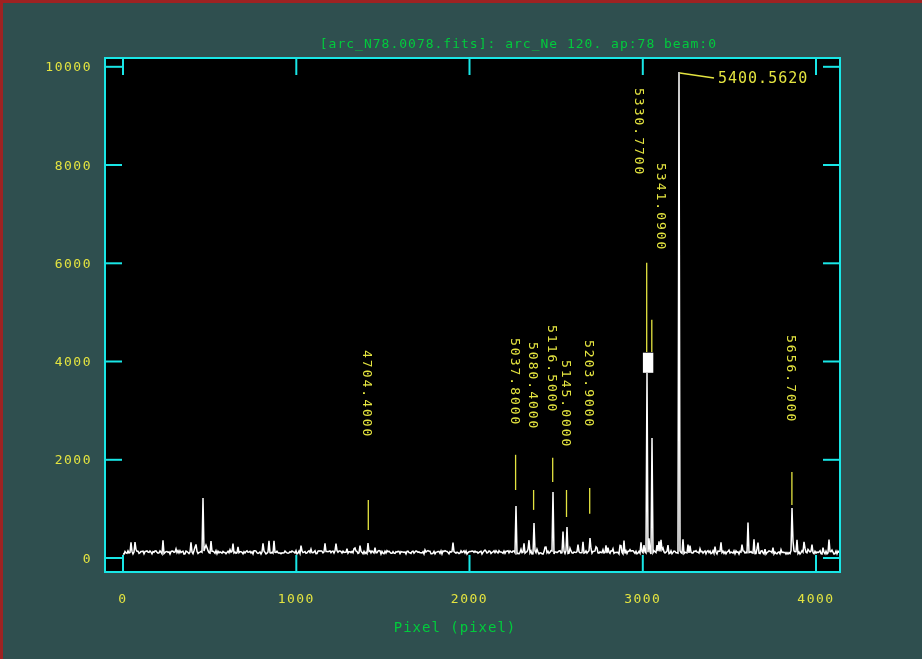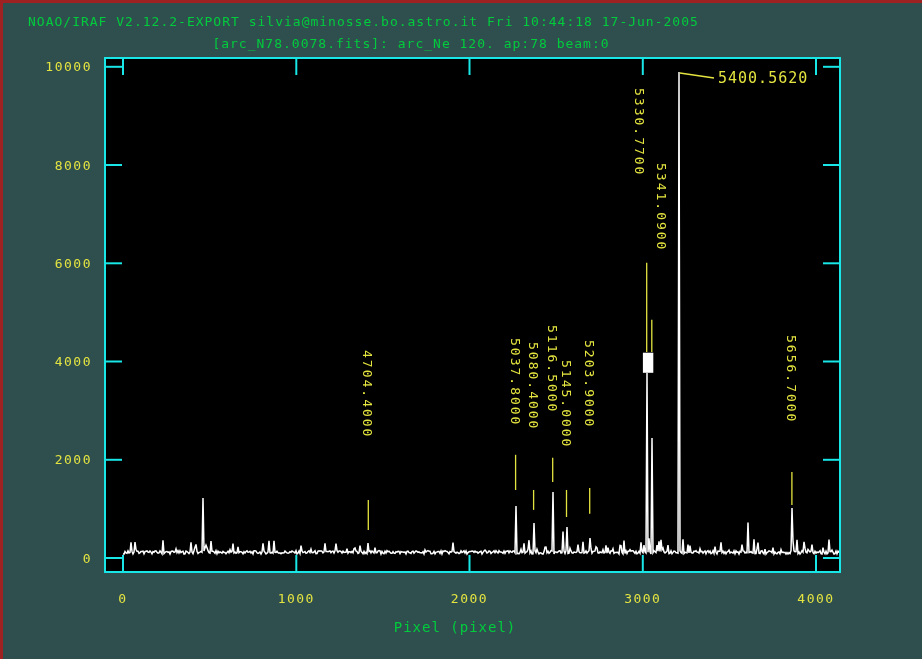--- a/index.html
+++ b/index.html
@@ -14,42 +14,41 @@
   .border-top{left:0;top:0;width:922px;height:3px;}
   .border-left{left:0;top:0;width:3px;height:659px;}
   .hdr{
     position:absolute;
     color:#00CC3C;
     font-size:13px;
     letter-spacing:1px;
     white-space:pre;
   }
   .hdr1{left:28px;top:14px;}
-  .hdr2{left:105px;top:36px;width:612px;text-align:center;}
+  .hdr2{left:105px;top:36px;width:612px;text-align:right;}
   #plot{position:absolute;left:0;top:0;}
   .ticklbl{font-family:"DejaVu Sans Mono","Liberation Mono",monospace;font-size:13px;letter-spacing:1.5px;}
   .flbl{font-family:"DejaVu Sans Mono","Liberation Mono",monospace;font-size:13px;letter-spacing:2px;}
   .flbl-h{font-family:"DejaVu Sans Mono","Liberation Mono",monospace;font-size:15px;letter-spacing:1px;}
   .xaxis-title{
     position:absolute;
     left:105px;top:619px;width:700px;
     text-align:center;
     color:#00CC3C;
     font-size:14px;
     letter-spacing:1px;
   }
 </style>
 </head>
 <body>
 
 <div class="window">
   <div class="border-strip border-top"></div>
   <div class="border-strip border-left"></div>
 
-  <div class="hdr hdr1">NOAO/IRAF V2.12.2-EXPORT silvia@minosse.bo.astro.it Fri 10:44:18 17-Jun-2005</div>
   <div class="hdr hdr2">[arc_N78.0078.fits]: arc_Ne 120. ap:78 beam:0</div>
 
   <svg id="plot" width="922" height="659" viewBox="0 0 922 659">
       <rect x="105" y="58" width="735" height="514" fill="#000000"></rect>
       <polyline points="123,553.7 124,554.1 125,551.6 126,553.0 127,553.4 128,550.9 129,553.1 130,552.6 131,542.4 132,551.4 133,554.0 134,552.1 135,542.0 136,549.6 137,551.3 138,551.2 139,553.4 140,552.6 141,551.4 142,551.4 143,551.1 144,553.8 145,551.6 146,551.2 147,550.9 148,552.0 149,552.4 150,551.0 151,552.1 152,553.8 153,551.6 154,552.3 155,551.0 156,550.8 157,552.3 158,553.2 159,552.9 160,550.9 161,552.2 162,553.8 163,540.2 164,553.5 165,552.5 166,551.6 167,551.5 168,552.3 169,551.8 170,554.0 171,551.6 172,551.1 173,551.3 174,552.4 175,551.9 176,548.9 177,552.7 178,550.7 179,552.9 180,550.7 181,552.5 182,551.7 183,551.2 184,554.1 185,553.8 186,551.0 187,551.6 188,552.5 189,553.6 190,552.0 191,542.4 192,552.1 193,553.7 194,550.7 195,547.3 196,544.4 197,551.3 198,553.5 199,552.5 200,552.1 201,551.5 202,552.3 203,498.0 204,551.1 205,547.9 206,545.2 207,547.7 208,550.7 209,552.6 210,553.1 211,541.0 212,551.3 213,551.3 214,552.0 215,553.3 216,550.7 217,553.7 218,551.1 219,552.8 220,551.9 221,552.4 222,553.1 223,551.5 224,552.4 225,552.4 226,553.8 227,552.4 228,551.2 229,552.7 230,549.6 231,552.1 232,551.6 233,543.7 234,552.9 235,552.0 236,553.3 237,552.7 238,547.0 239,552.7 240,551.8 241,551.7 242,552.4 243,553.7 244,551.6 245,552.9 246,551.5 247,550.8 248,552.2 249,552.1 250,551.4 251,553.0 252,551.8 253,553.9 254,550.7 255,550.8 256,551.1 257,552.8 258,553.4 259,552.9 260,552.0 261,554.0 262,552.0 263,543.4 264,550.9 265,552.4 266,554.0 267,553.2 268,551.9 269,540.7 270,552.7 271,553.2 272,552.2 273,553.1 274,540.9 275,552.4 276,552.5 277,551.3 278,552.6 279,553.2 280,552.8 281,553.7 282,552.9 283,553.1 284,552.8 285,551.1 286,552.2 287,552.9 288,553.3 289,552.8 290,551.7 291,552.3 292,551.0 293,551.6 294,552.1 295,553.0 296,550.7 297,554.0 298,553.1 299,551.0 300,553.5 301,545.6 302,551.0 303,552.5 304,552.1 305,551.6 306,553.3 307,552.9 308,551.6 309,550.8 310,552.5 311,549.2 312,552.6 313,552.8 314,551.9 315,550.8 316,553.7 317,553.6 318,551.1 319,550.9 320,551.3 321,550.9 322,551.4 323,552.9 324,552.0 325,543.4 326,551.6 327,551.6 328,551.8 329,551.3 330,551.0 331,552.7 332,551.4 333,551.1 334,553.0 335,550.8 336,543.7 337,550.7 338,552.2 339,551.0 340,551.1 341,551.6 342,553.0 343,551.2 344,552.5 345,552.3 346,552.2 347,548.6 348,553.2 349,551.8 350,551.7 351,552.6 352,551.4 353,552.8 354,548.7 355,548.0 356,551.0 357,551.5 358,553.4 359,552.8 360,545.7 361,551.2 362,552.4 363,553.7 364,551.3 365,553.6 366,552.3 367,553.6 368,543.0 369,551.5 370,550.8 371,552.8 372,551.0 373,552.0 374,553.0 375,547.7 376,552.7 377,552.7 378,551.0 379,550.6 380,550.9 381,554.0 382,551.4 383,553.1 384,553.7 385,551.3 386,553.1 387,550.7 388,551.8 389,551.2 390,552.2 391,553.3 392,553.3 393,551.6 394,553.2 395,553.4 396,551.8 397,552.2 398,551.3 399,551.5 400,553.6 401,551.6 402,552.1 403,552.0 404,552.5 405,552.0 406,554.0 407,551.4 408,551.1 409,552.6 410,552.8 411,553.4 412,551.5 413,551.1 414,553.1 415,551.9 416,551.0 417,551.5 418,552.3 419,551.9 420,552.8 421,552.7 422,552.9 423,551.6 424,553.9 425,549.9 426,552.0 427,551.2 428,550.7 429,551.3 430,551.2 431,553.8 432,553.7 433,553.2 434,551.5 435,553.9 436,552.1 437,551.9 438,551.6 439,551.6 440,553.3 441,550.9 442,554.0 443,551.1 444,551.5 445,550.7 446,551.2 447,551.5 448,552.6 449,553.8 450,551.6 451,552.2 452,551.5 453,542.7 454,551.7 455,552.4 456,553.2 457,552.1 458,552.7 459,553.6 460,553.0 461,550.8 462,552.5 463,551.9 464,550.9 465,553.0 466,551.0 467,554.0 468,552.6 469,551.8 470,551.6 471,551.4 472,551.1 473,551.3 474,552.4 475,551.1 476,552.1 477,551.8 478,553.2 479,552.4 480,551.7 481,551.3 482,554.0 483,552.4 484,551.0 485,550.1 486,551.3 487,553.0 488,552.4 489,550.9 490,551.4 491,553.4 492,552.4 493,551.9 494,550.8 495,552.6 496,550.7 497,552.1 498,553.0 499,550.7 500,552.0 501,552.1 502,552.4 503,553.3 504,551.1 505,553.3 506,551.3 507,551.2 508,550.7 509,552.8 510,550.9 511,551.9 512,552.4 513,551.0 514,551.0 515,552.7 516,505.9 517,553.7 518,553.3 519,553.8 520,552.5 521,549.3 522,552.8 523,552.3 524,543.3 525,553.1 526,552.1 527,551.7 528,549.4 529,540.2 530,552.9 531,551.0 532,553.9 533,553.8 534,523.0 535,550.7 536,552.7 537,549.2 538,552.0 539,553.9 540,552.8 541,553.0 542,553.8 543,554.1 544,551.8 545,547.2 546,547.1 547,552.8 548,551.3 549,553.3 550,552.2 551,550.6 552,551.0 553,491.9 554,554.0 555,552.0 556,551.9 557,552.6 558,551.8 559,551.0 560,550.7 561,553.0 562,552.7 563,531.5 564,551.1 565,553.4 566,550.7 567,527.1 568,553.5 569,553.1 570,548.2 571,550.9 572,552.9 573,553.1 574,552.0 575,552.3 576,552.5 577,551.6 578,544.7 579,551.7 580,552.8 581,552.8 582,552.6 583,541.8 584,553.1 585,552.7 586,550.9 587,553.0 588,551.7 589,550.7 590,538.0 591,548.7 592,553.2 593,551.4 594,551.2 595,550.9 596,546.7 597,547.8 598,552.8 599,553.1 600,551.8 601,552.5 602,552.6 603,549.6 604,552.9 605,552.5 606,545.4 607,553.2 608,547.7 609,552.1 610,553.3 611,550.9 612,551.2 613,548.7 614,553.3 615,552.5 616,552.5 617,552.2 618,552.5 619,554.0 620,545.4 621,545.7 622,552.4 623,553.8 624,540.5 625,553.5 626,550.8 627,553.5 628,551.2 629,551.2 630,549.6 631,551.2 632,550.7 633,550.7 634,552.0 635,553.4 636,551.4 637,553.8 638,553.0 639,551.4 640,553.1 641,542.3 642,551.4 643,552.6 644,545.2 645,551.9 646,552.9 647,372.9 648,552.3 649,538.4 650,551.7 651,553.9 652,438.0 653,552.6 654,550.8 655,551.7 656,552.5 657,545.2 658,551.1 659,541.4 660,551.4 661,539.8 662,549.8 663,548.0 664,551.8 665,553.0 666,552.1 667,551.2 668,545.2 669,553.6 670,553.2 671,550.8 672,553.7 673,552.4 674,551.0 675,551.3 676,552.8 677,552.7 678,553.1 679,72.0 680,550.7 681,552.6 682,553.3 683,539.2 684,553.5 685,552.2 686,552.6 687,552.9 688,544.7 689,553.0 690,545.5 691,552.2 692,552.9 693,552.9 694,551.2 695,551.5 696,550.7 697,552.1 698,552.3 699,553.2 700,548.7 701,551.7 702,551.4 703,553.1 704,551.7 705,550.9 706,553.7 707,551.5 708,550.7 709,552.5 710,551.1 711,553.7 712,553.1 713,550.8 714,553.4 715,546.7 716,552.3 717,554.0 718,551.1 719,551.3 720,551.2 721,542.4 722,552.6 723,551.3 724,553.4 725,551.8 726,553.9 727,552.0 728,551.4 729,550.1 730,552.9 731,552.1 732,552.5 733,553.2 734,550.9 735,553.8 736,550.9 737,552.3 738,551.9 739,554.0 740,551.4 741,552.0 742,544.6 743,550.9 744,551.1 745,553.0 746,552.4 747,552.6 748,522.6 749,552.5 750,552.2 751,551.5 752,552.8 753,553.1 754,539.3 755,553.7 756,553.5 757,548.7 758,542.5 759,553.2 760,553.5 761,551.1 762,550.7 763,552.7 764,553.8 765,549.2 766,554.0 767,552.5 768,552.0 769,550.8 770,551.2 771,551.5 772,552.6 773,547.7 774,553.9 775,552.1 776,553.3 777,553.8 778,552.4 779,552.0 780,553.7 781,549.6 782,552.5 783,552.1 784,552.7 785,552.4 786,554.0 787,552.5 788,553.9 789,552.7 790,553.6 791,550.7 792,508.0 793,541.1 794,550.9 795,551.8 796,551.6 797,539.8 798,553.5 799,552.0 800,554.0 801,552.6 802,550.7 803,552.2 804,541.8 805,548.2 806,552.2 807,552.8 808,549.4 809,550.8 810,552.0 811,551.1 812,544.7 813,552.7 814,553.7 815,551.3 816,553.1 817,551.9 818,552.6 819,551.9 820,550.8 821,553.6 822,554.0 823,547.7 824,552.3 825,553.9 826,551.1 827,553.8 828,552.8 829,539.5 830,551.6 831,551.7 832,550.1 833,552.2 834,554.0 835,553.6 836,551.1 837,553.9 838,551.2 839,552.7" fill="none" stroke="#FFFFFF" stroke-width="1.5"></polyline>
       <rect x="642.9" y="352.7" width="10.4" height="20.1" fill="#FFFFFF"></rect>
       <rect x="105" y="58" width="735" height="514" fill="none" stroke="#19E6E6" stroke-width="2"></rect>
       <line x1="123.0" y1="59" x2="123.0" y2="75" stroke="#19E6E6" stroke-width="2"></line>
       <line x1="123.0" y1="571" x2="123.0" y2="555" stroke="#19E6E6" stroke-width="2"></line>
       <text x="123.0" y="603" text-anchor="middle" fill="#E4E440" class="ticklbl">0</text>

